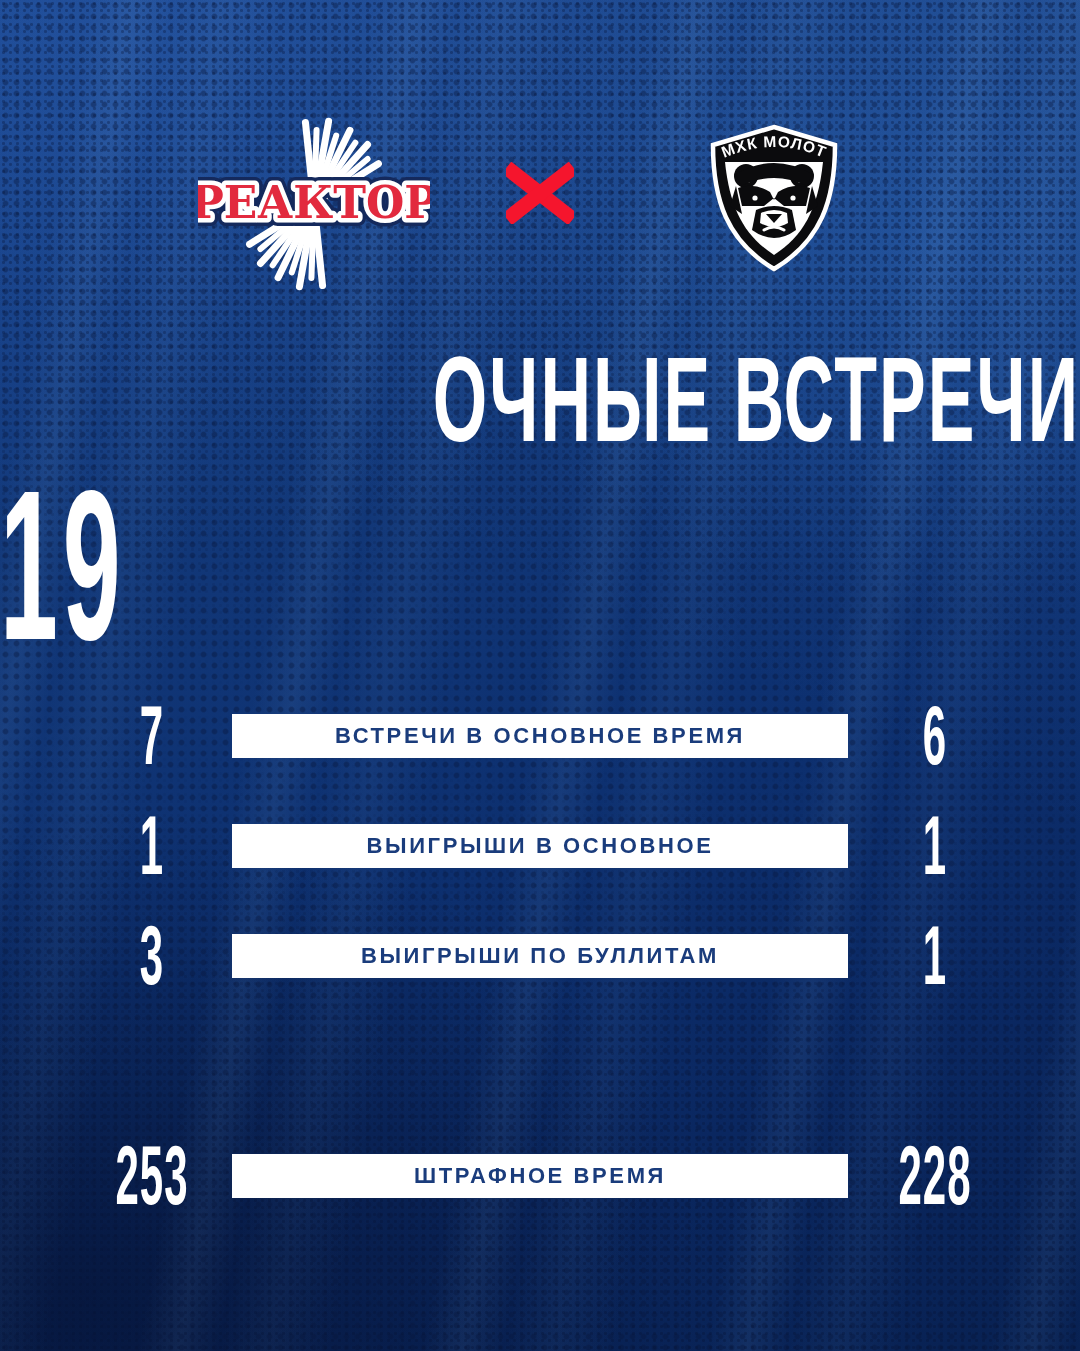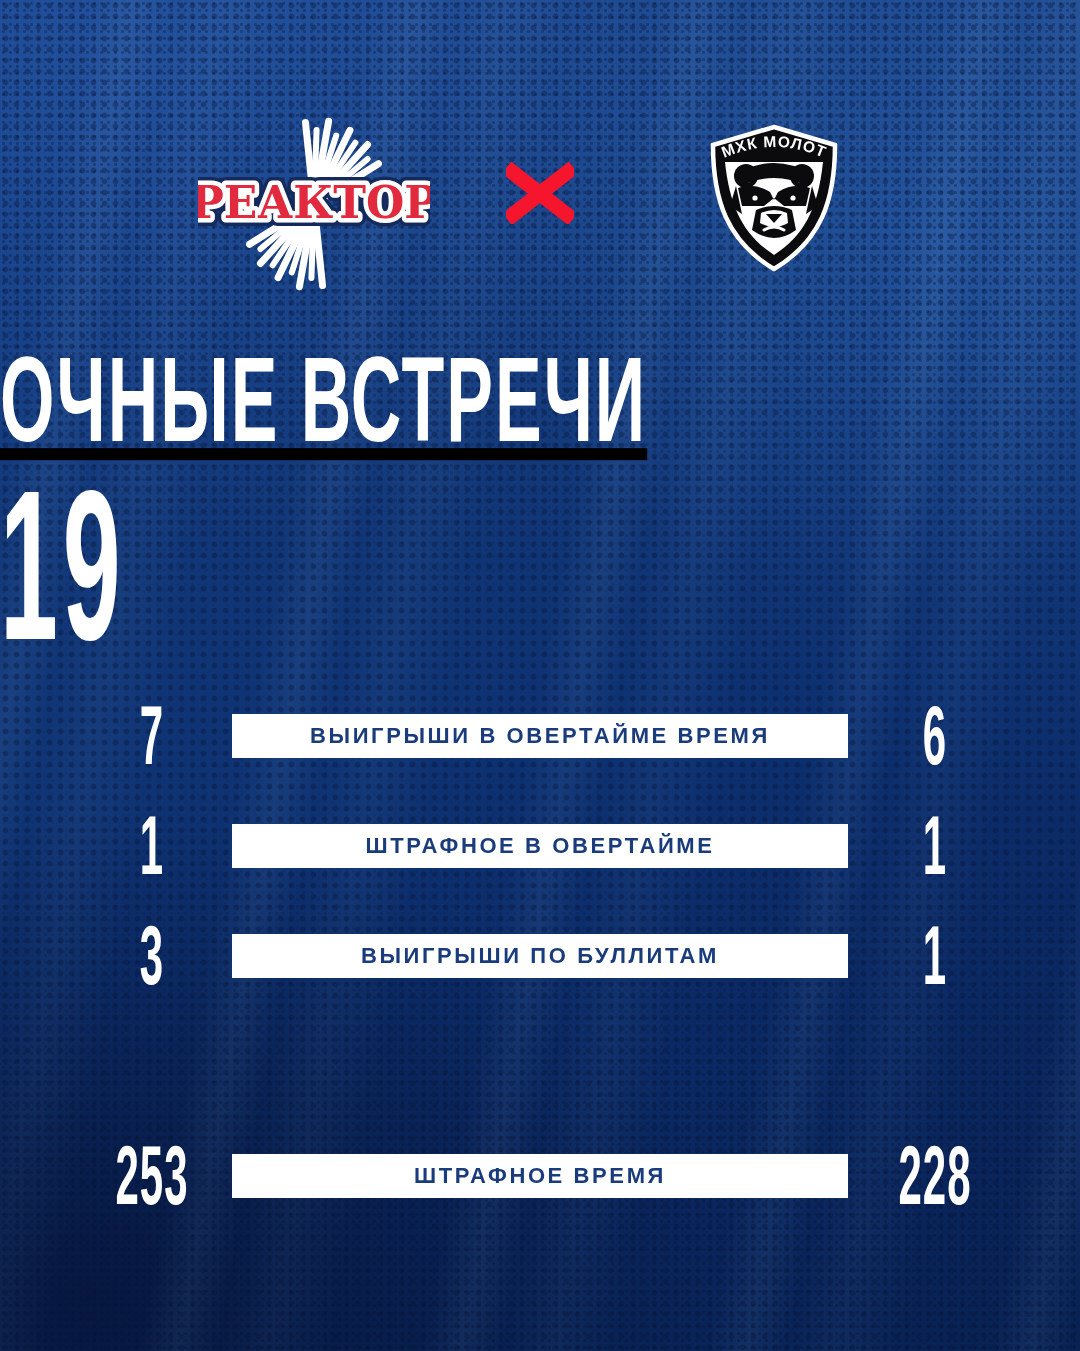--- a/index.html
+++ b/index.html
@@ -35,21 +35,21 @@
   }
 
   
   .logo-left{position:absolute;left:198px;top:108px;width:232px;height:192px;}
   .logo-left svg{position:absolute;left:0;top:0;}
   .logo-right{position:absolute;left:708px;top:122px;width:132px;height:152px;}
   .x-wrap{position:absolute;left:506px;top:162px;width:68px;height:62px;}
 
   
   .stretch{display:inline-block;font-weight:700;color:#ffffff;transform-origin:center;line-height:1;}
-  .title-band{position:absolute;left:0;top:352px;width:100%;height:96px;display:flex;align-items:center;justify-content:flex-start;text-decoration:underline;}
+  .title-band{position:absolute;left:0;top:352px;width:100%;height:96px;display:flex;align-items:center;justify-content:flex-end;}
   .t-title{font-size:70px;letter-spacing:2px;transform:scale(1,1.72);white-space:nowrap;}
   .total-band{position:absolute;left:0;top:476px;width:100%;height:178px;display:flex;align-items:center;}
   .t-big{font-size:104px;letter-spacing:5px;transform:scale(1,2.05);}
 
   
   .stat-row{position:absolute;left:0;width:100%;height:66px;}
   .row-0{top:703px}.row-1{top:813px}.row-2{top:923px}.row-3{top:1033px}.row-4{top:1143px}
   .num{position:absolute;top:0;height:66px;display:flex;align-items:center;justify-content:center;}
   .num-left{left:92px;width:120px;}
   .num-right{left:858px;width:154px;}
@@ -149,33 +149,33 @@
   </div>
   <div class="total-band">
     <span class="stretch t-big">19</span>
   </div>
 
   <div class="stat-row row-0">
     <div class="num num-left">
         <span class="stretch t-num">7</span>
       </div>
     <div class="bar">
-        <span class="bar-label">ВЫИГРЫШИ В ОВЕРТАЙМЕ ВРЕМЯ</span>
+        <span class="bar-label">ВСТРЕЧИ В ОСНОВНОЕ ВРЕМЯ</span>
       </div>
     <div class="num num-right">
         <span class="stretch t-num">6</span>
       </div>
   </div>
 
   <div class="stat-row row-1">
     <div class="num num-left">
         <span class="stretch t-num">1</span>
       </div>
     <div class="bar">
-        <span class="bar-label">ШТРАФНОЕ В ОВЕРТАЙМЕ</span>
+        <span class="bar-label">ВЫИГРЫШИ В ОСНОВНОЕ</span>
       </div>
     <div class="num num-right">
         <span class="stretch t-num">1</span>
       </div>
   </div>
 
   <div class="stat-row row-2">
     <div class="num num-left">
         <span class="stretch t-num">3</span>
       </div>

